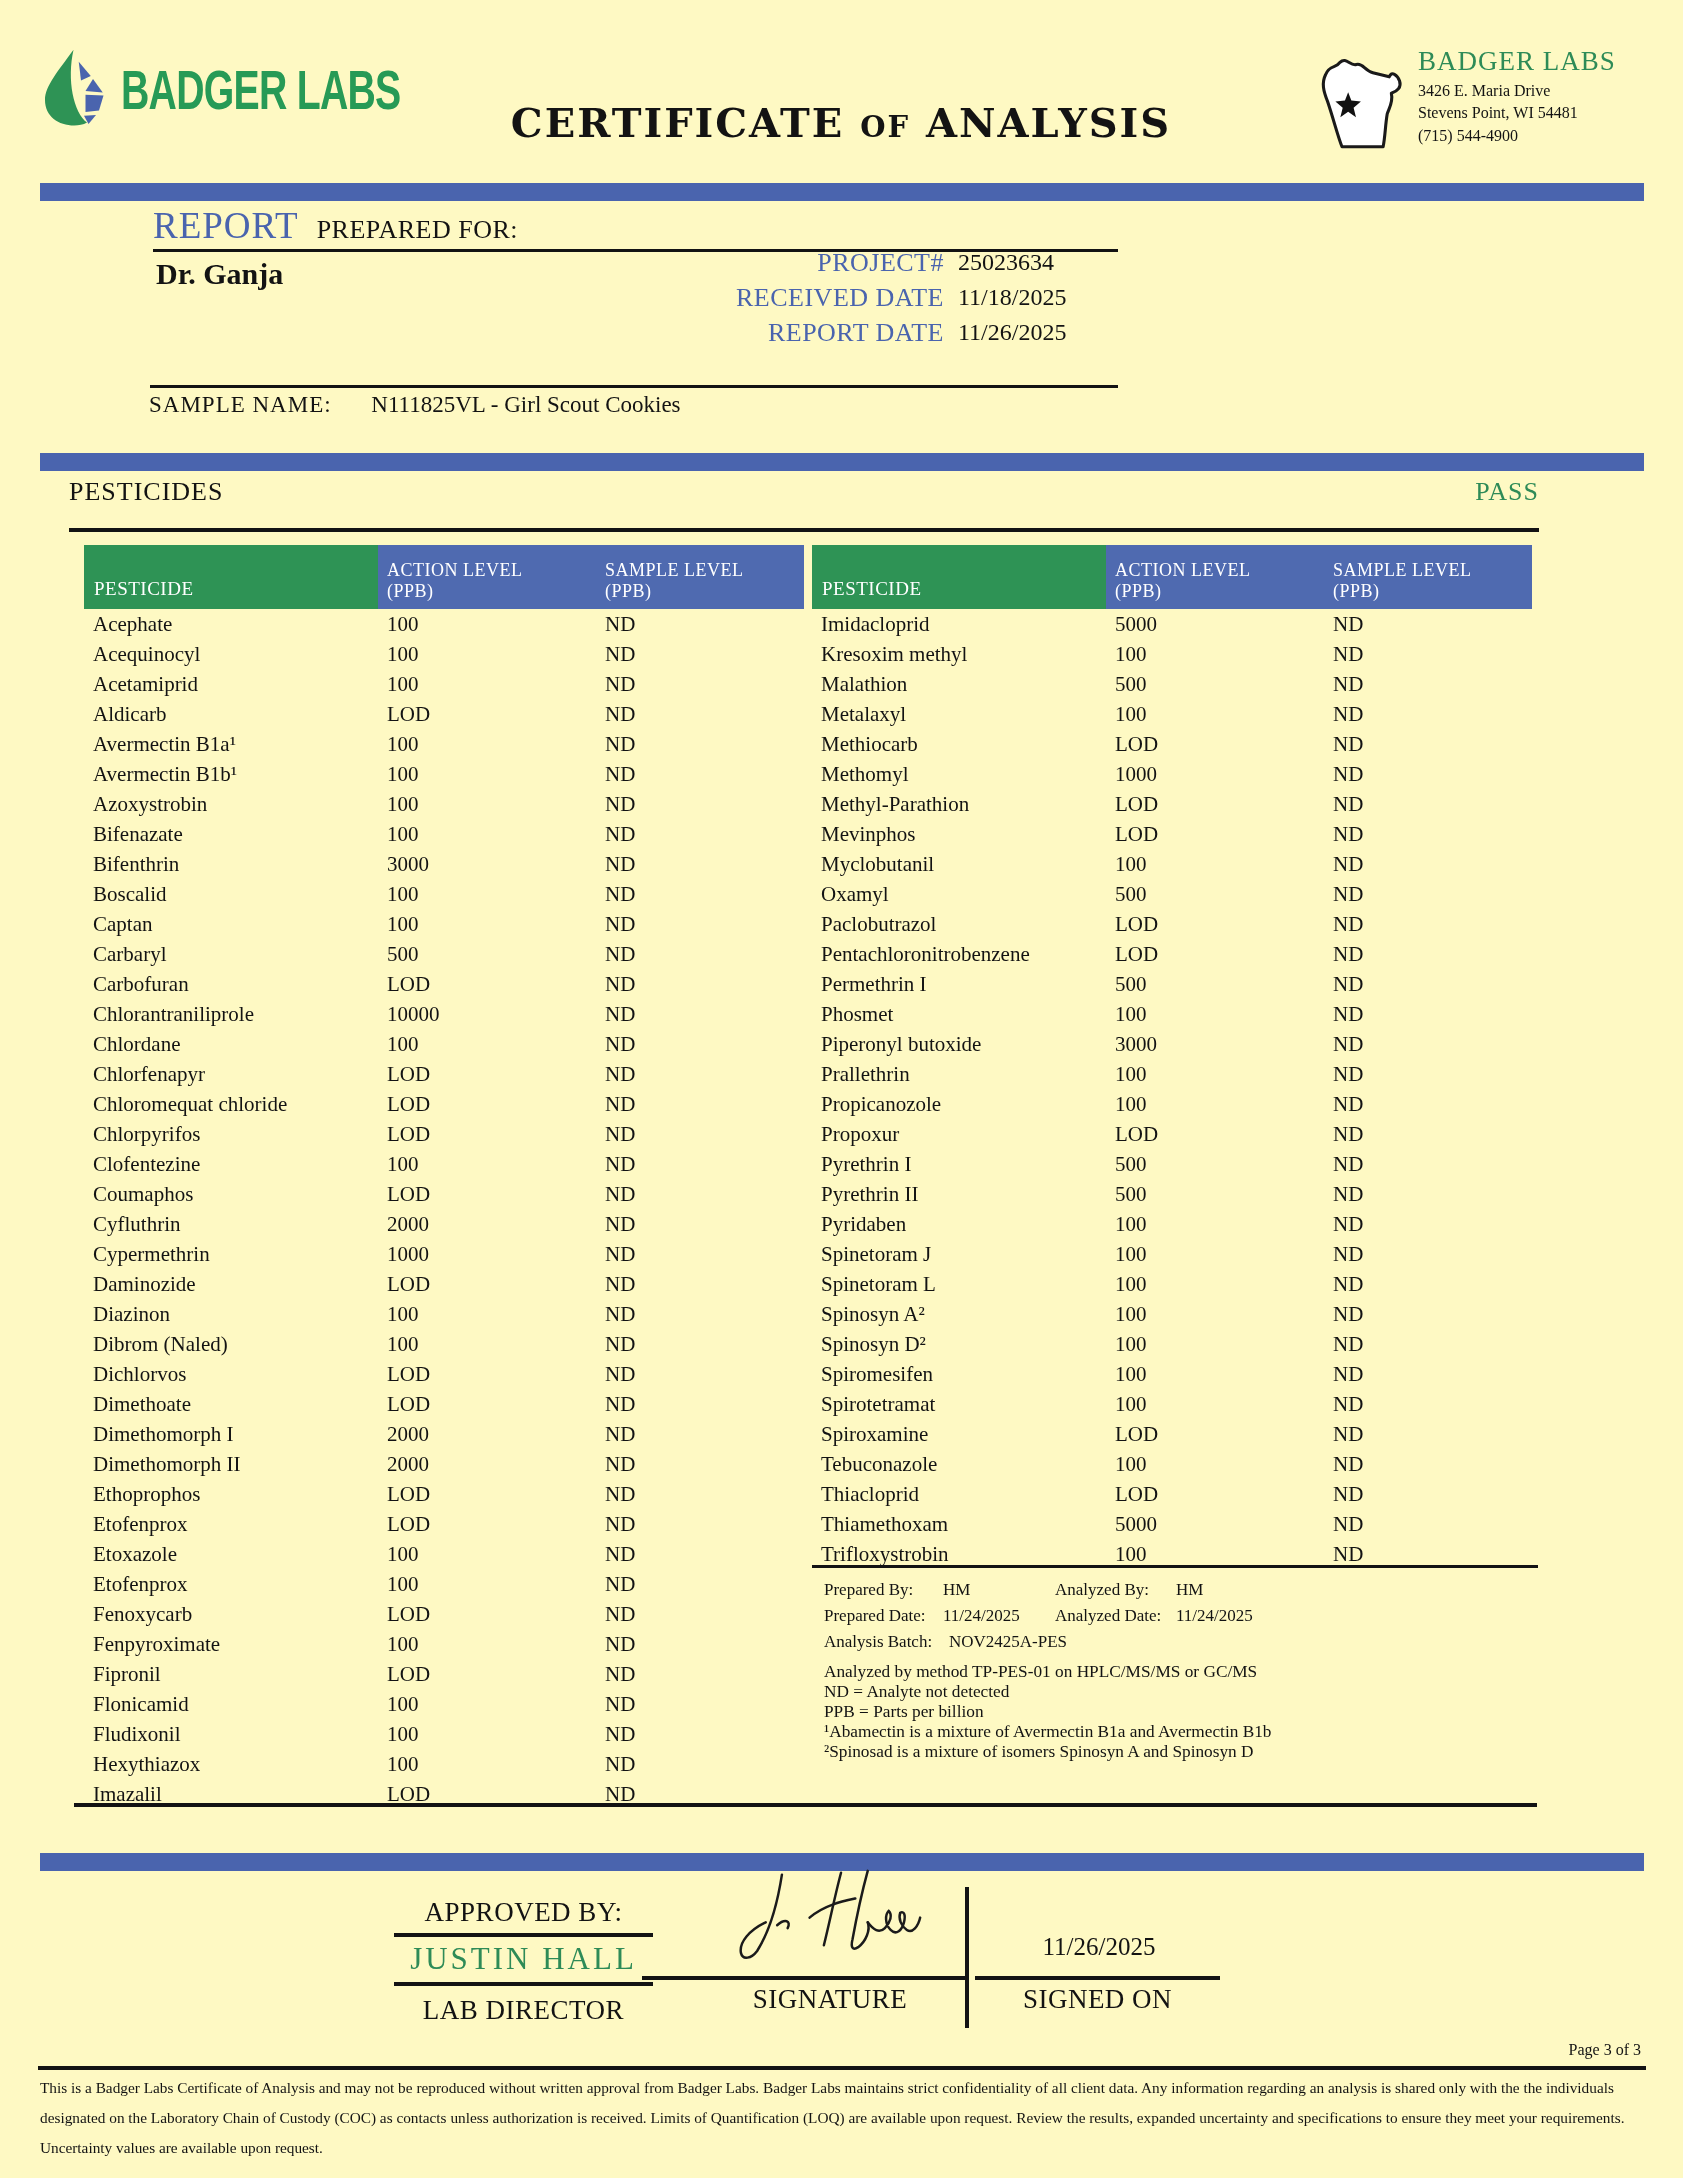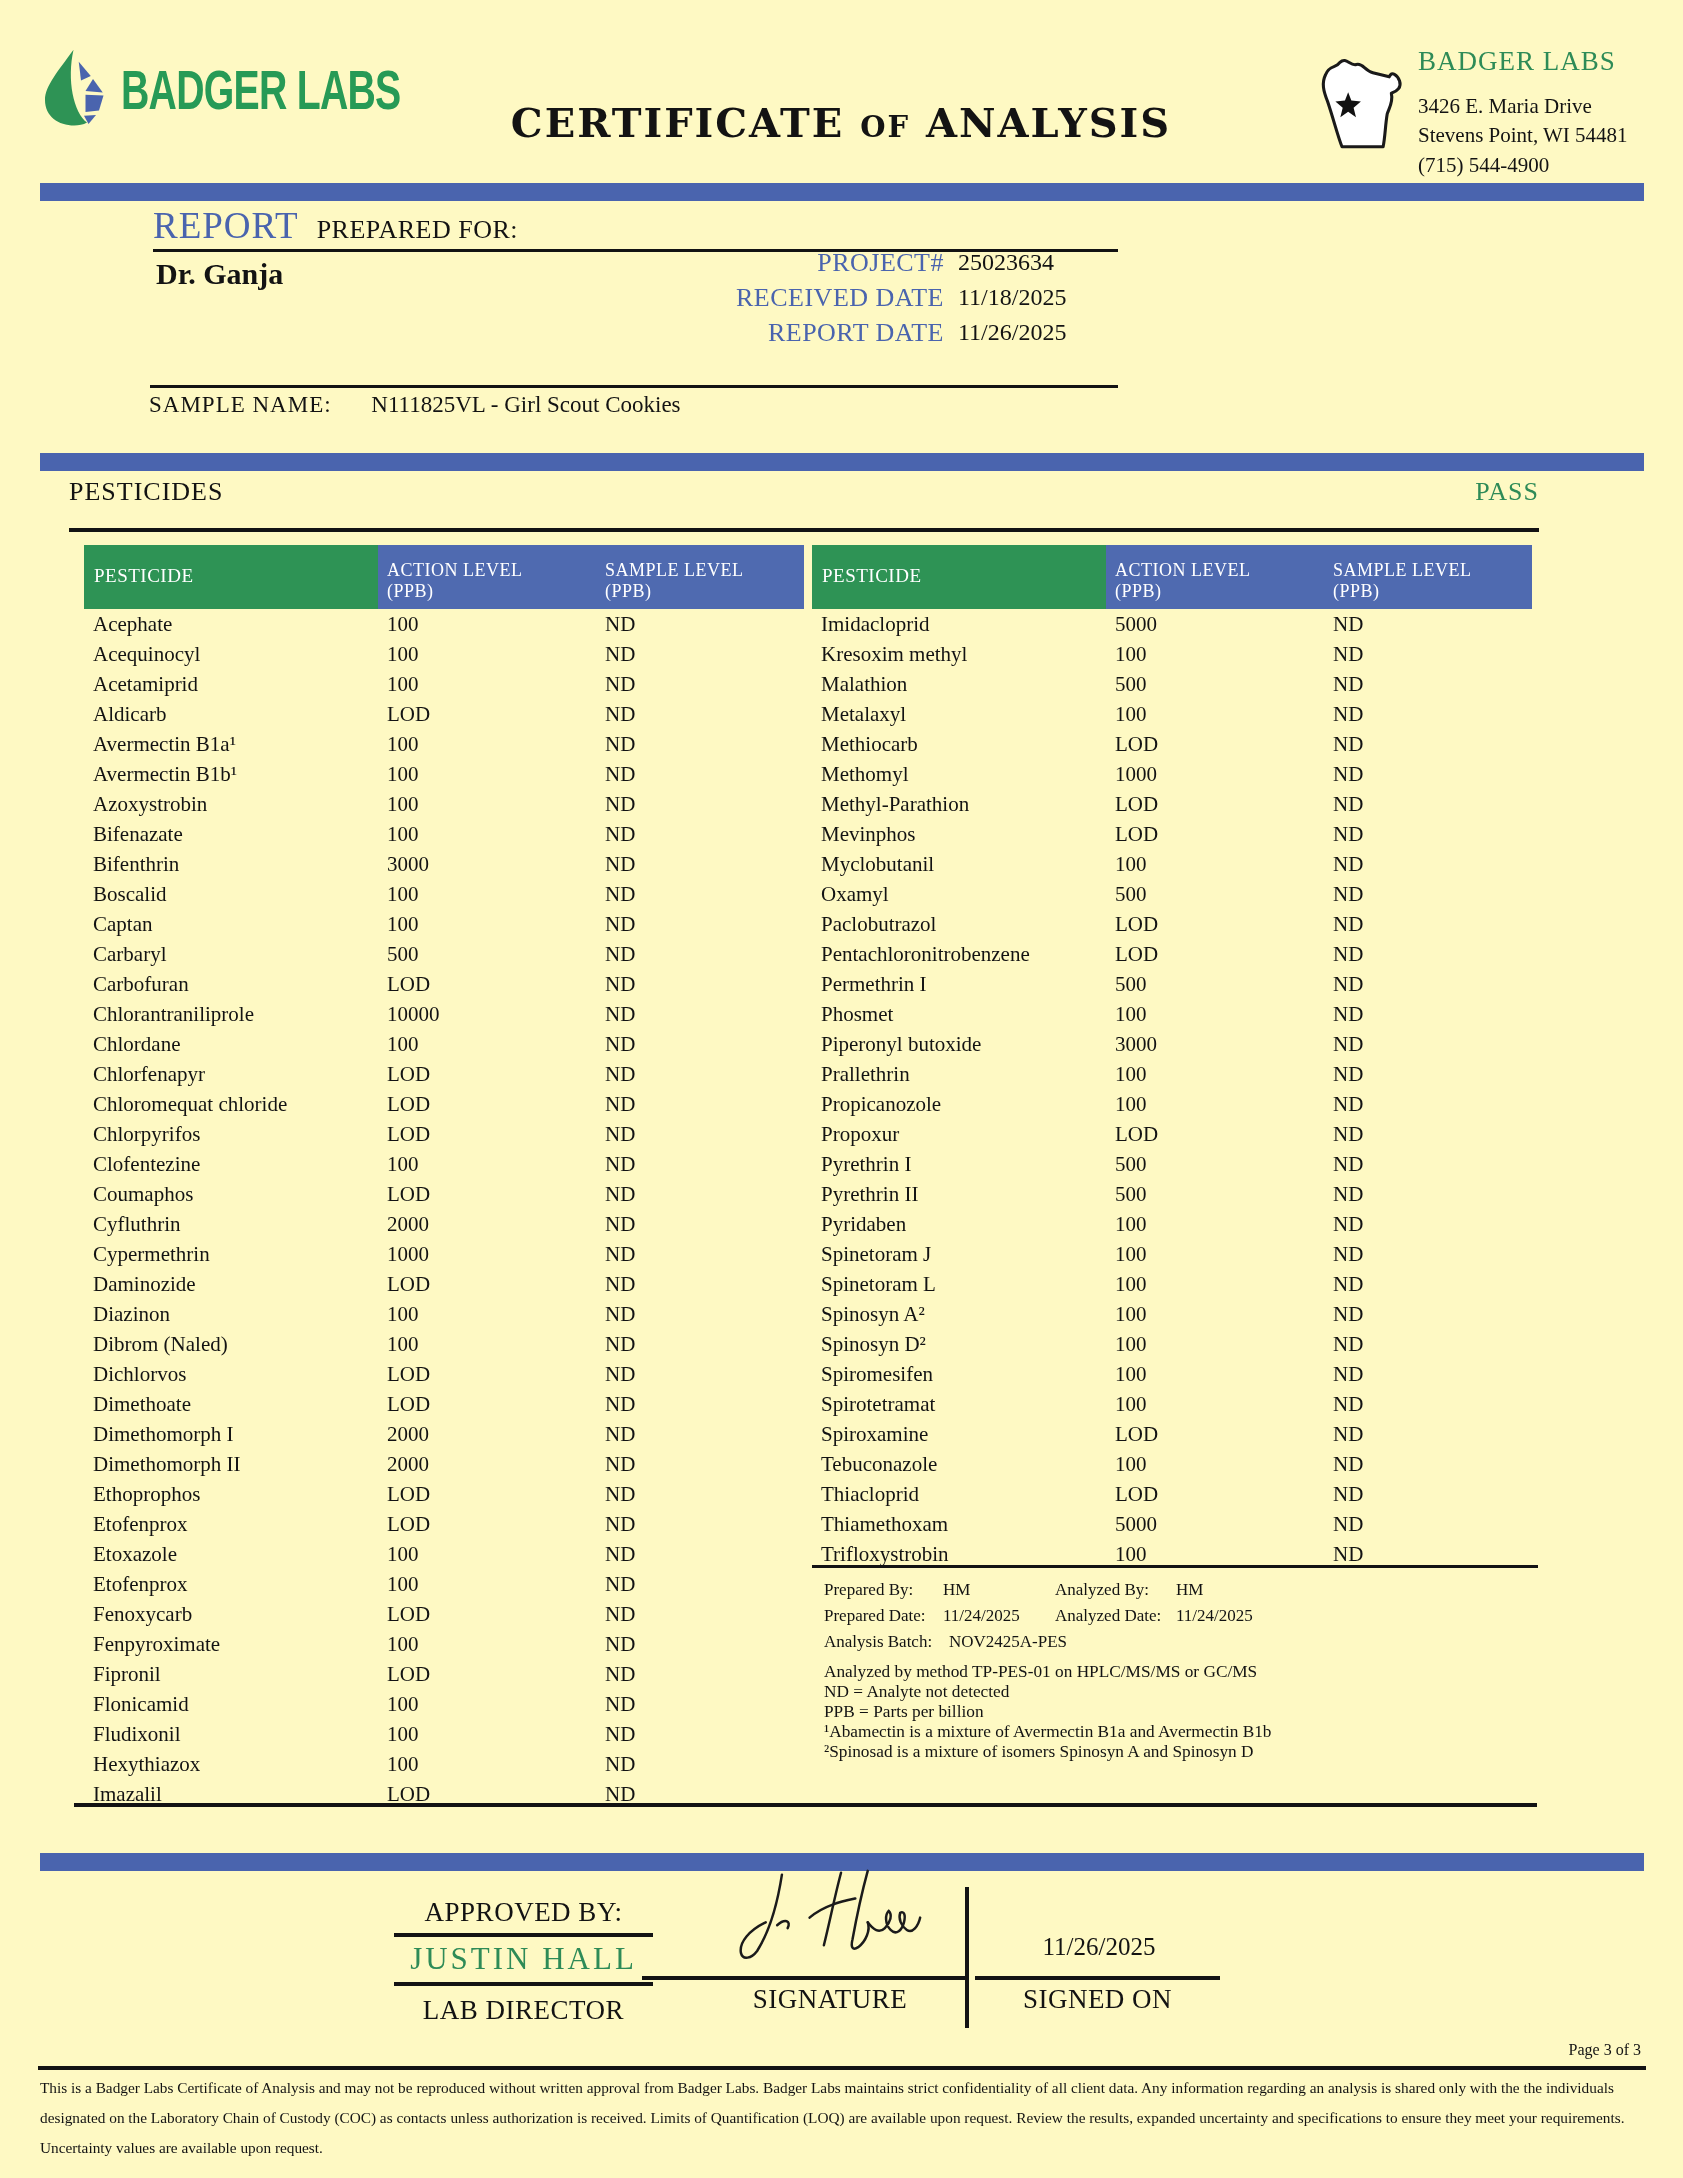--- a/index.html
+++ b/index.html
@@ -11,21 +11,21 @@
   
   .logo-group{position:absolute;left:36px;top:48px;display:flex;align-items:center;}
   .brand-text{font-family:"Liberation Sans",sans-serif;font-weight:bold;font-size:53px;color:#279a56;
               transform:scale(0.74,1.04);transform-origin:left center;letter-spacing:-1px;white-space:nowrap;margin-left:10px;}
   .coa-title{position:absolute;left:366px;top:99px;width:950px;text-align:center;
              font-family:"DejaVu Serif",serif;font-weight:bold;font-size:40px;letter-spacing:2px;white-space:nowrap;}
   .of-small{font-size:29px;}
   .lab-block{position:absolute;left:1309px;top:46px;width:347px;display:flex;}
   .lab-info{margin-left:6px;}
   .lab-name{color:#2e8b57;font-size:27px;letter-spacing:1px;white-space:nowrap;}
-  .lab-addr{font-size:21px;line-height:1.4;margin-top:15px;}
+  .lab-addr{font-size:16px;line-height:1.4;margin-top:3px;}
 
   
   .report-line{position:absolute;left:153px;top:204px;white-space:nowrap;}
   .report-word{color:#4a64ae;font-size:37px;letter-spacing:1px;}
   .prepared-for{font-size:26px;letter-spacing:0.5px;margin-left:14px;}
   .client{position:absolute;left:156px;top:257px;font-size:30px;font-weight:bold;}
   .meta{position:absolute;left:634px;top:245px;width:487px;}
   .meta-row{display:flex;align-items:center;height:35px;}
   .meta-label{color:#4a64ae;font-size:26px;flex:1;text-align:right;letter-spacing:0.5px;}
   .meta-value{font-size:24px;width:163px;margin-left:14px;}
@@ -36,21 +36,21 @@
   
   .section-head{position:absolute;left:69px;top:477px;width:1470px;display:flex;justify-content:space-between;
                 font-size:26px;letter-spacing:1px;}
   .section-pass{color:#2e8b57;}
 
   
   .thalf{position:absolute;top:545px;width:720px;}
   #thalf-left{left:84px;}
   #thalf-right{left:812px;}
   .thead{display:grid;grid-template-columns:294px 426px;height:64px;color:#fff;}
-  .th-green{background:#2e9355;display:flex;align-items:flex-end;padding:0 0 22px 10px;font-size:19px;letter-spacing:0.5px;}
+  .th-green{background:#2e9355;display:flex;align-items:flex-end;padding:0 0 9px 10px;font-size:19px;letter-spacing:0.5px;}
   .th-blue{background:#4f6ab0;display:flex;}
   .th-col{padding:8px 0 7px 9px;display:flex;flex-direction:column;justify-content:flex-end;font-size:18px;letter-spacing:0.5px;}
   .th-col.w1{width:209px;} .th-col.w2{width:199px;}
   .trows{position:relative;}
   .trow{display:grid;grid-template-columns:294px 218px 208px;height:30px;align-items:center;font-size:21px;}
   .trow span{padding-left:9px;white-space:nowrap;}
 
   
   .notes{position:absolute;left:824px;top:1577px;width:708px;font-size:17px;}
   .note-kv{display:flex;height:26px;align-items:center;}

